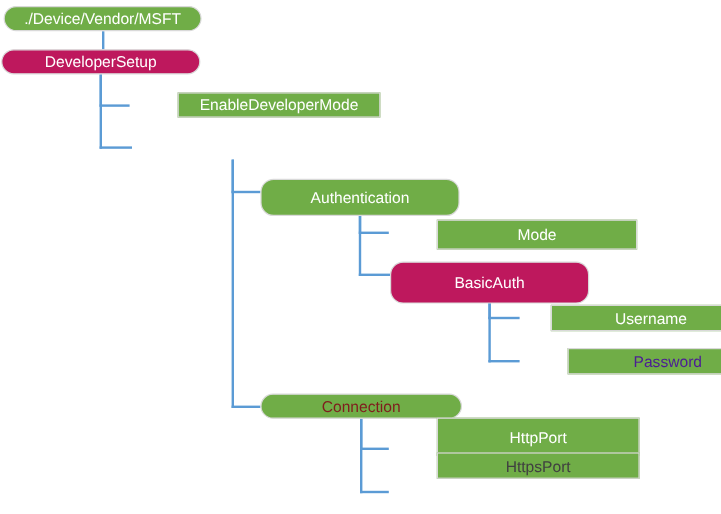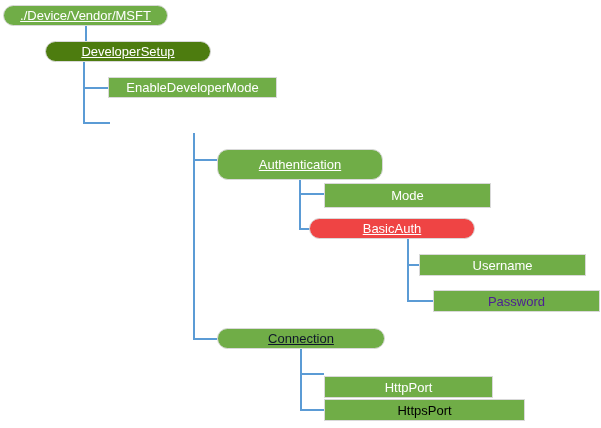--- a/index.html
+++ b/index.html
@@ -24,24 +24,24 @@
     color: #ffffff;
     font-size: 13px;
     line-height: 1;
     white-space: nowrap;
     z-index: 1;
     border-style: solid;
     border-width: 1px;
   }
   .node.pill {
     border-radius: 11px;
-    text-decoration: underline;
   }
   .node.rect {
     border-radius: 0;
+    margin-left: 40px;
   }
   .connector {
     position: absolute;
     z-index: 0;
   }
 </style>
 </head>
 <body>
 
 <div class="canvas">
@@ -60,23 +60,23 @@
     <div class="connector" style="left: 407px; top: 264px; width: 26px; height: 2px; background: rgb(91, 155, 213);"></div>
     <div class="connector" style="left: 407px; top: 239px; width: 2px; height: 63px; background: rgb(91, 155, 213);"></div>
     <div class="connector" style="left: 407px; top: 300px; width: 26px; height: 2px; background: rgb(91, 155, 213);"></div>
     <div class="connector" style="left: 193px; top: 133px; width: 2px; height: 207px; background: rgb(91, 155, 213);"></div>
     <div class="connector" style="left: 193px; top: 338px; width: 24px; height: 2px; background: rgb(91, 155, 213);"></div>
     <div class="connector" style="left: 300px; top: 349px; width: 2px; height: 26px; background: rgb(91, 155, 213);"></div>
     <div class="connector" style="left: 300px; top: 373px; width: 24px; height: 2px; background: rgb(91, 155, 213);"></div>
     <div class="connector" style="left: 300px; top: 349px; width: 2px; height: 62px; background: rgb(91, 155, 213);"></div>
     <div class="connector" style="left: 300px; top: 409px; width: 24px; height: 2px; background: rgb(91, 155, 213);"></div>
     <div class="node pill" style="left: 3px; top: 5px; width: 165px; height: 21px; background: rgb(112, 173, 71); border-color: rgb(217, 217, 217); color: rgb(255, 255, 255);">./Device/Vendor/MSFT</div>
-    <div class="node pill" style="left: 1px; top: 41px; width: 166px; height: 21px; background: #4d7c0f; border-color: rgb(217, 217, 217); color: rgb(255, 255, 255); margin-left: 44px;">DeveloperSetup</div>
+    <div class="node pill" style="left: 1px; top: 41px; width: 166px; height: 21px; background: #be185d; border-color: rgb(217, 217, 217); color: rgb(255, 255, 255);">DeveloperSetup</div>
     <div class="node rect" style="left: 108px; top: 77px; width: 169px; height: 21px; background: rgb(112, 173, 71); border-color: rgb(217, 217, 217); color: rgb(255, 255, 255);">EnableDeveloperMode</div>
     <div class="node pill" style="left: 217px; top: 149px; width: 166px; height: 31px; background: rgb(112, 173, 71); border-color: rgb(217, 217, 217); color: rgb(255, 255, 255);">Authentication</div>
     <div class="node rect" style="left: 324px; top: 183px; width: 167px; height: 25px; background: rgb(112, 173, 71); border-color: rgb(217, 217, 217); color: rgb(255, 255, 255);">Mode</div>
-    <div class="node pill" style="left: 309px; top: 218px; width: 166px; height: 21px; background: #ef4444; border-color: rgb(217, 217, 217); color: rgb(255, 255, 255);">BasicAuth</div>
+    <div class="node pill" style="left: 325px; top: 218px; width: 166px; height: 35px; background: #be185d; border-color: rgb(217, 217, 217); color: rgb(255, 255, 255);">BasicAuth</div>
     <div class="node rect" style="left: 419px; top: 254px; width: 167px; height: 22px; background: rgb(112, 173, 71); border-color: rgb(217, 217, 217); color: rgb(255, 255, 255);">Username</div>
     <div class="node rect" style="left: 433px; top: 290px; width: 167px; height: 22px; background: rgb(112, 173, 71); border-color: rgb(217, 217, 217); color: #4c1d95;">Password</div>
-    <div class="node pill" style="left: 217px; top: 328px; width: 168px; height: 21px; background: rgb(112, 173, 71); border-color: rgb(217, 217, 217); color: #0f172a;">Connection</div>
-    <div class="node rect" style="left: 324px; top: 376px; width: 169px; height: 22px; background: rgb(112, 173, 71); border-color: rgb(217, 217, 217); color: rgb(255, 255, 255);">HttpPort</div>
-    <div class="node rect" style="left: 324px; top: 399px; width: 201px; height: 22px; background: rgb(112, 173, 71); border-color: rgb(217, 217, 217); color: #000000;">HttpsPort</div>
+    <div class="node pill" style="left: 217px; top: 328px; width: 168px; height: 21px; background: rgb(112, 173, 71); border-color: rgb(217, 217, 217); color: #7f1d1d;">Connection</div>
+    <div class="node rect" style="left: 324px; top: 348px; width: 169px; height: 32px; background: rgb(112, 173, 71); border-color: rgb(217, 217, 217); color: rgb(255, 255, 255);">HttpPort</div>
+    <div class="node rect" style="left: 324px; top: 377px; width: 169px; height: 22px; background: rgb(112, 173, 71); border-color: rgb(217, 217, 217); color: #404040;">HttpsPort</div>
   </div>
 
 </body></html>

